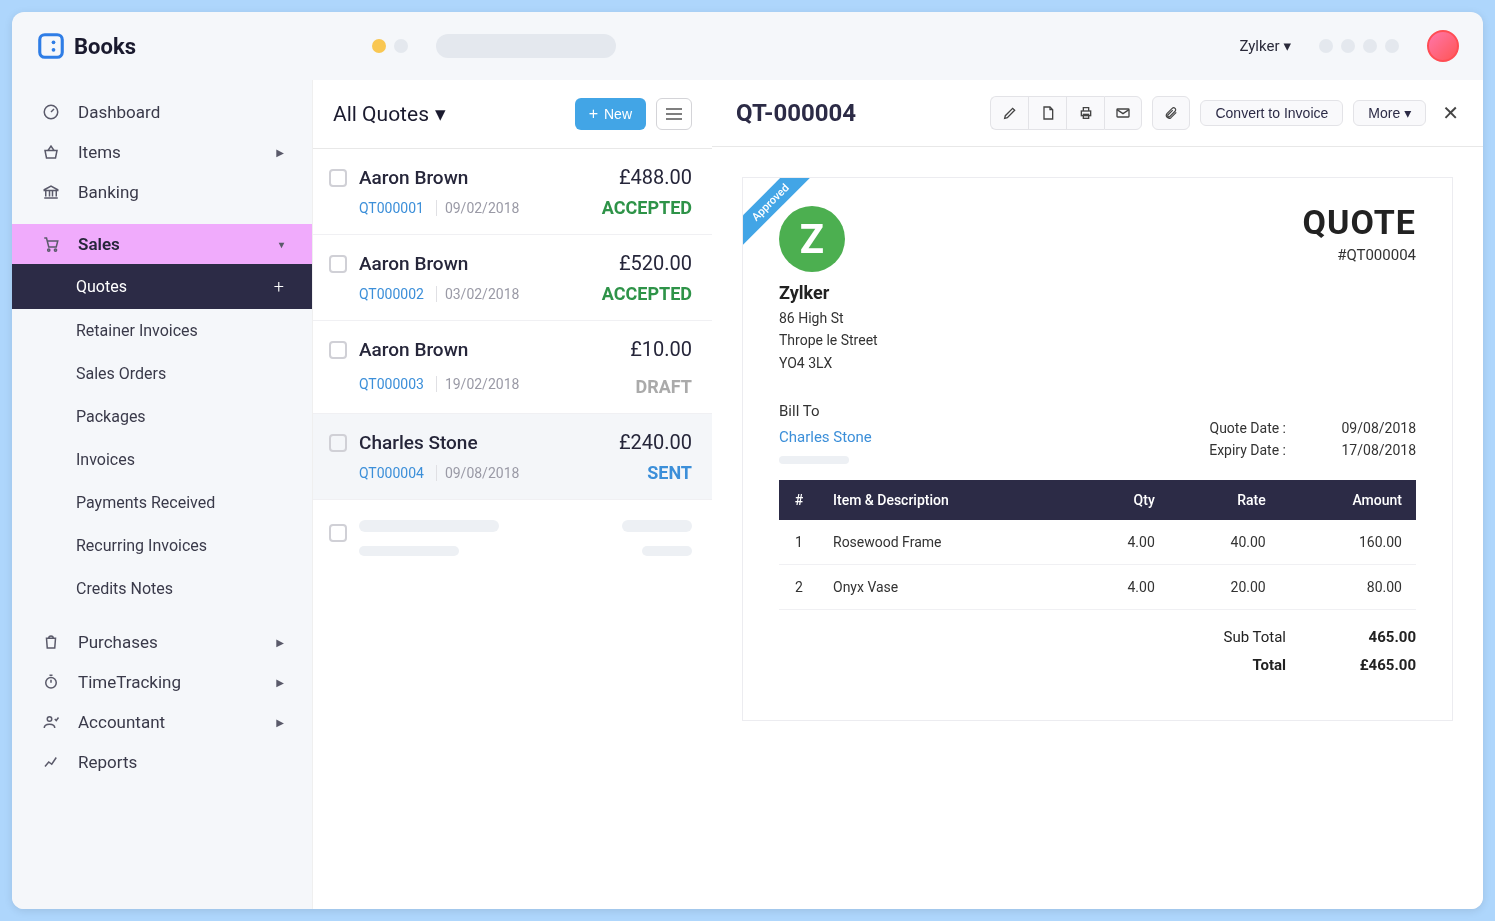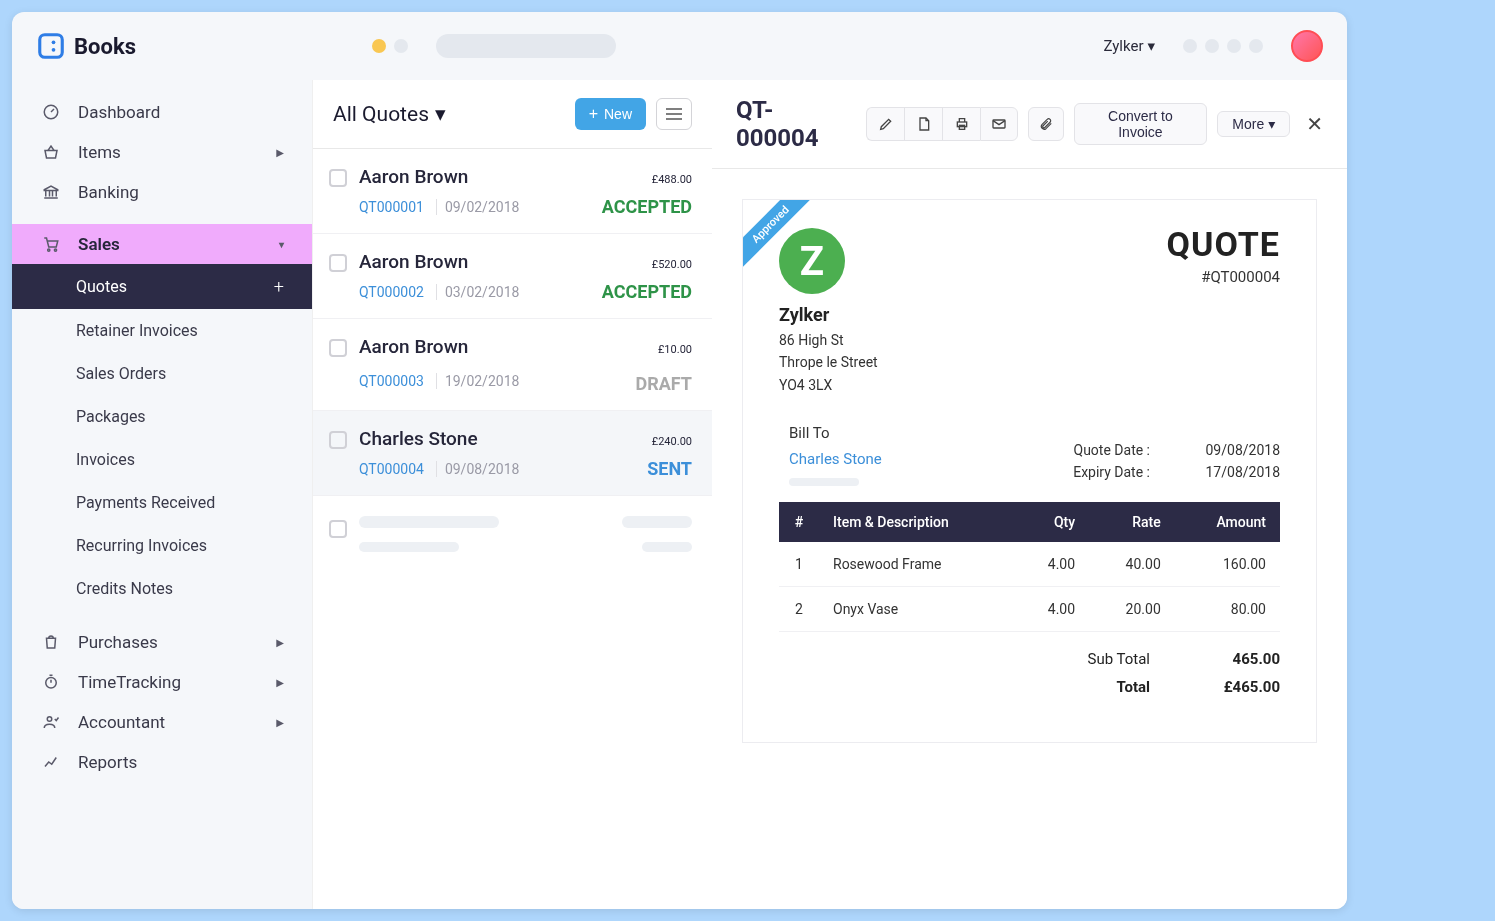--- a/index.html
+++ b/index.html
@@ -2,21 +2,21 @@
 <html><head>
 <meta charset="utf-8">
 <style>
 * { box-sizing: border-box; margin: 0; padding: 0; }
 body {
   font-family: -apple-system, BlinkMacSystemFont, "Segoe UI", Roboto, Helvetica, Arial, sans-serif;
   background: #aed6fc;
   padding: 12px;
 }
 .app-frame {
-  width: 1335px;
+  width: 1471px;
   height: 897px;
   background: #f5f7fa;
   border-radius: 12px;
   overflow: hidden;
   display: flex;
   flex-direction: column;
   box-shadow: 0 2px 8px rgba(0,0,0,0.1);
   justify-content: flex-end;
 }
 .top-bar {
@@ -50,21 +50,21 @@
 .list-head { display: flex; align-items: center; padding: 18px 20px; gap: 10px; border-bottom: 1px solid #e8e8e8; }
 .list-title { font-size: 21px; color: #1a1a2e; display: flex; align-items: center; gap: 6px; }
 .btn-new { background: #42a5e6; color: #fff; border: none; border-radius: 6px; padding: 7px 14px; font-size: 14px; display: flex; align-items: center; gap: 6px; cursor: pointer; margin-left: auto; }
 .btn-hamburger { border: 1px solid #d4d4d8; background: #fff; border-radius: 6px; width: 36px; height: 32px; display: flex; align-items: center; justify-content: center; cursor: pointer; }
 .quote-row { padding: 16px 20px 16px 16px; border-bottom: 1px solid #f0f0f3; display: flex; gap: 12px; cursor: pointer; }
 .quote-row.selected { background: #f4f6f9; }
 .qcheck { width: 18px; height: 18px; border: 2px solid #d0d0d6; border-radius: 4px; margin-top: 4px; flex-shrink: 0; }
 .qbody { flex: 1; }
 .qtop { display: flex; justify-content: space-between; align-items: baseline; }
 .qname { font-size: 19px; color: #26263a; font-weight: 500; }
-.qamt { font-size: 11px; color: #26263a; }
+.qamt { font-size: 20px; color: #26263a; }
 .qbot { display: flex; justify-content: space-between; align-items: center; margin-top: 8px; }
 .qid { font-size: 14px; color: #3c8fd9; }
 .qdate { font-size: 14px; color: #9a9aa6; margin-left: 8px; border-left: 1px solid #e0e0e4; padding-left: 8px; }
 .qstatus { font-size: 18px; font-weight: 700; }
 .qstatus.accepted { color: #2e9348; }
 .qstatus.draft { color: #aaa; margin-top: 7px; }
 .qstatus.sent { color: #3c8fd9; }
 .skeleton-row { padding: 20px 20px 20px 16px; display: flex; gap: 12px; }
 .skel-line { background: #edf0f4; border-radius: 6px; }
 
@@ -81,21 +81,21 @@
 .doc { margin: 30px 30px 0 30px; border: 1px solid #ececf0; padding: 24px 36px 36px 36px; position: relative; overflow: hidden; }
 .ribbon { position: absolute; top: 14px; left: -30px; background: #42a5e6; color: #fff; padding: 4px 34px; transform: rotate(-45deg); font-size: 11px; font-weight: 500; }
 .doc-head { display: flex; justify-content: space-between; }
 .company-block { padding-top: 4px; }
 .comp-logo { width: 66px; height: 66px; border-radius: 50%; background: #4caf50; color: #fff; display: flex; align-items: center; justify-content: center; font-size: 40px; font-weight: 700; margin-bottom: 10px; }
 .comp-name { font-size: 18px; font-weight: 700; color: #222; margin-bottom: 4px; }
 .comp-line { font-size: 14px; color: #333; line-height: 1.6; }
 .quote-title { text-align: right; }
 .qt-big { font-size: 34px; font-weight: 700; color: #222; letter-spacing: 1px; }
 .qt-num { font-size: 15px; color: #333; margin-top: 4px; }
-.billto { margin-top: 28px; margin-left: 10px; }
+.billto { margin-top: 28px; }
 .billto-label { font-size: 15px; color: #333; margin-bottom: 8px; }
 .billto-name { font-size: 15px; color: #3c8fd9; }
 .dates { margin-top: 4px; }
 .date-row { display: flex; justify-content: flex-end; gap: 40px; font-size: 14px; color: #333; margin-bottom: 6px; }
 .date-row .dl { width: 100px; text-align: right; }
 .date-row .dv { width: 90px; text-align: right; }
 .items-table { width: 100%; border-collapse: collapse; margin-top: 16px; }
 .items-table thead th { background: #2c2b46; color: #fff; font-size: 14px; font-weight: 500; padding: 12px 14px; text-align: right; }
 .items-table thead th:nth-child(1) { text-align: center; width: 40px; }
 .items-table thead th:nth-child(2) { text-align: left; }

